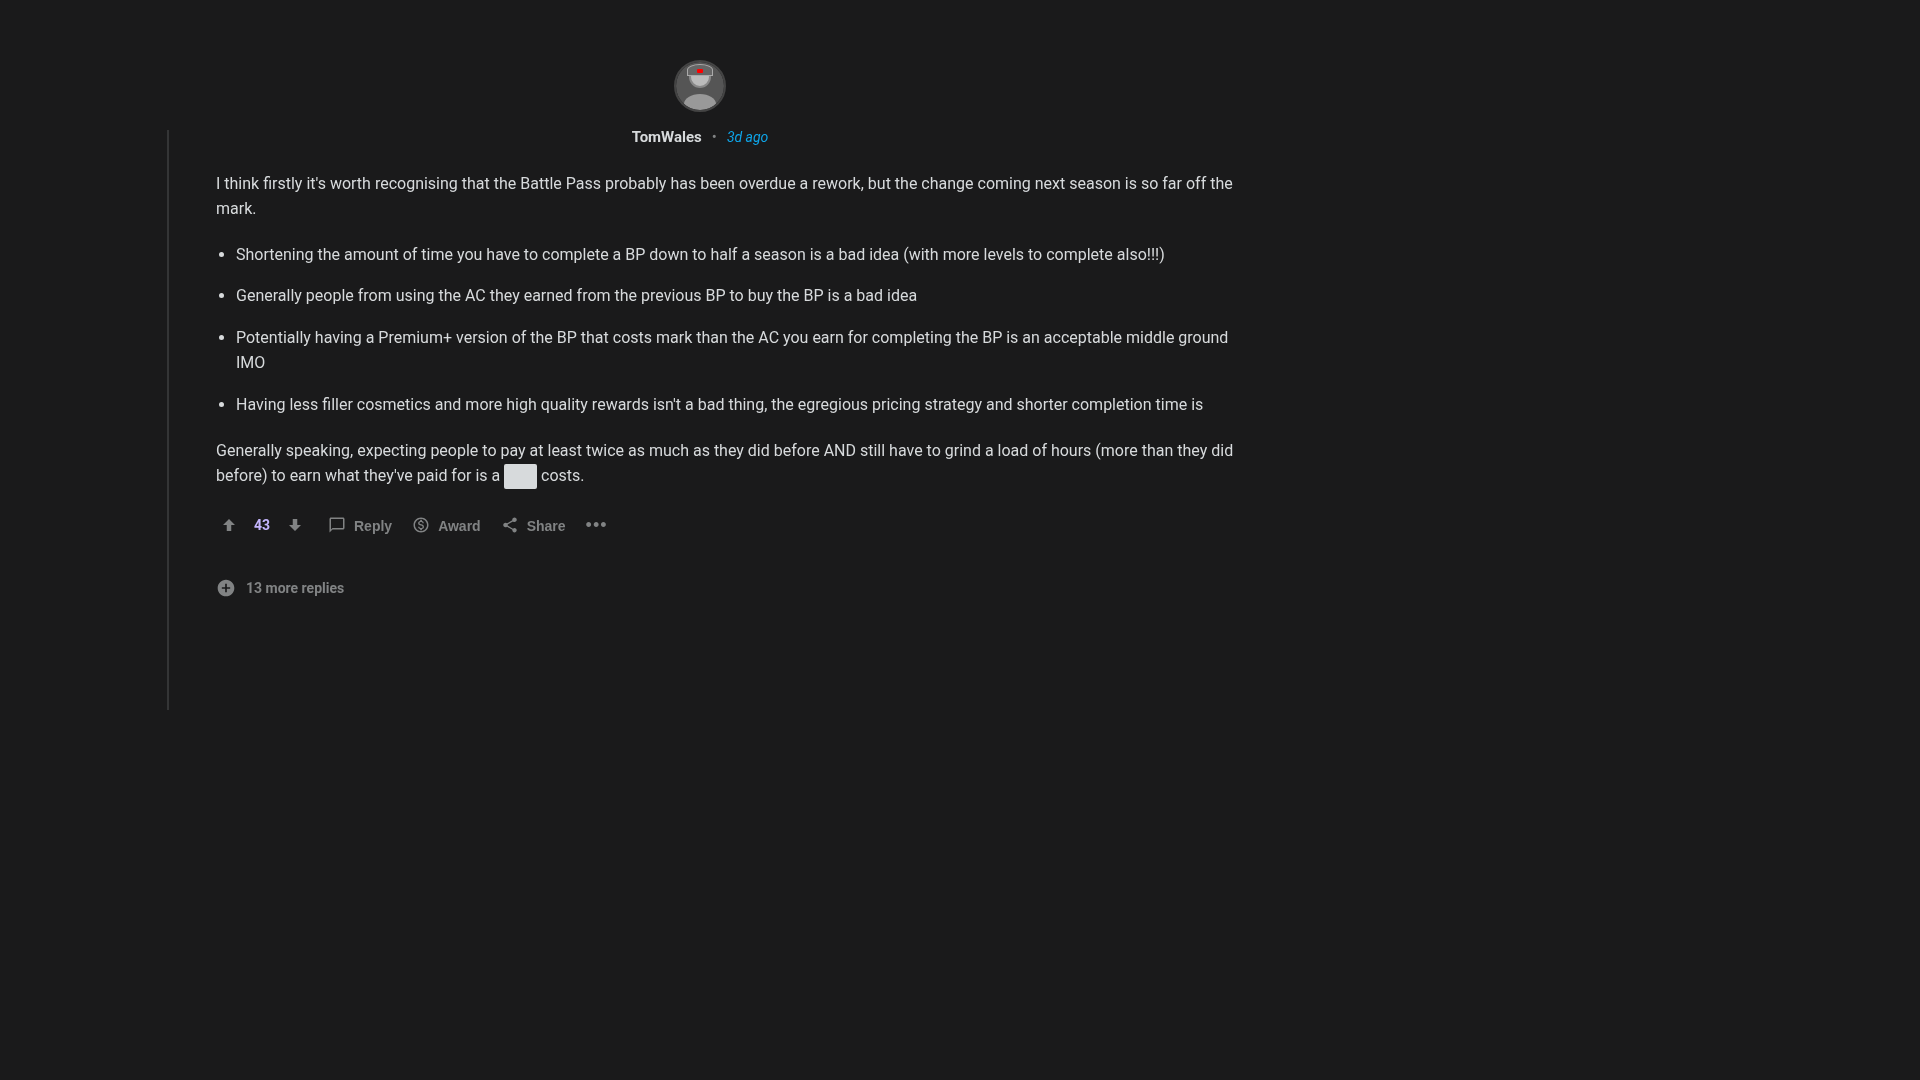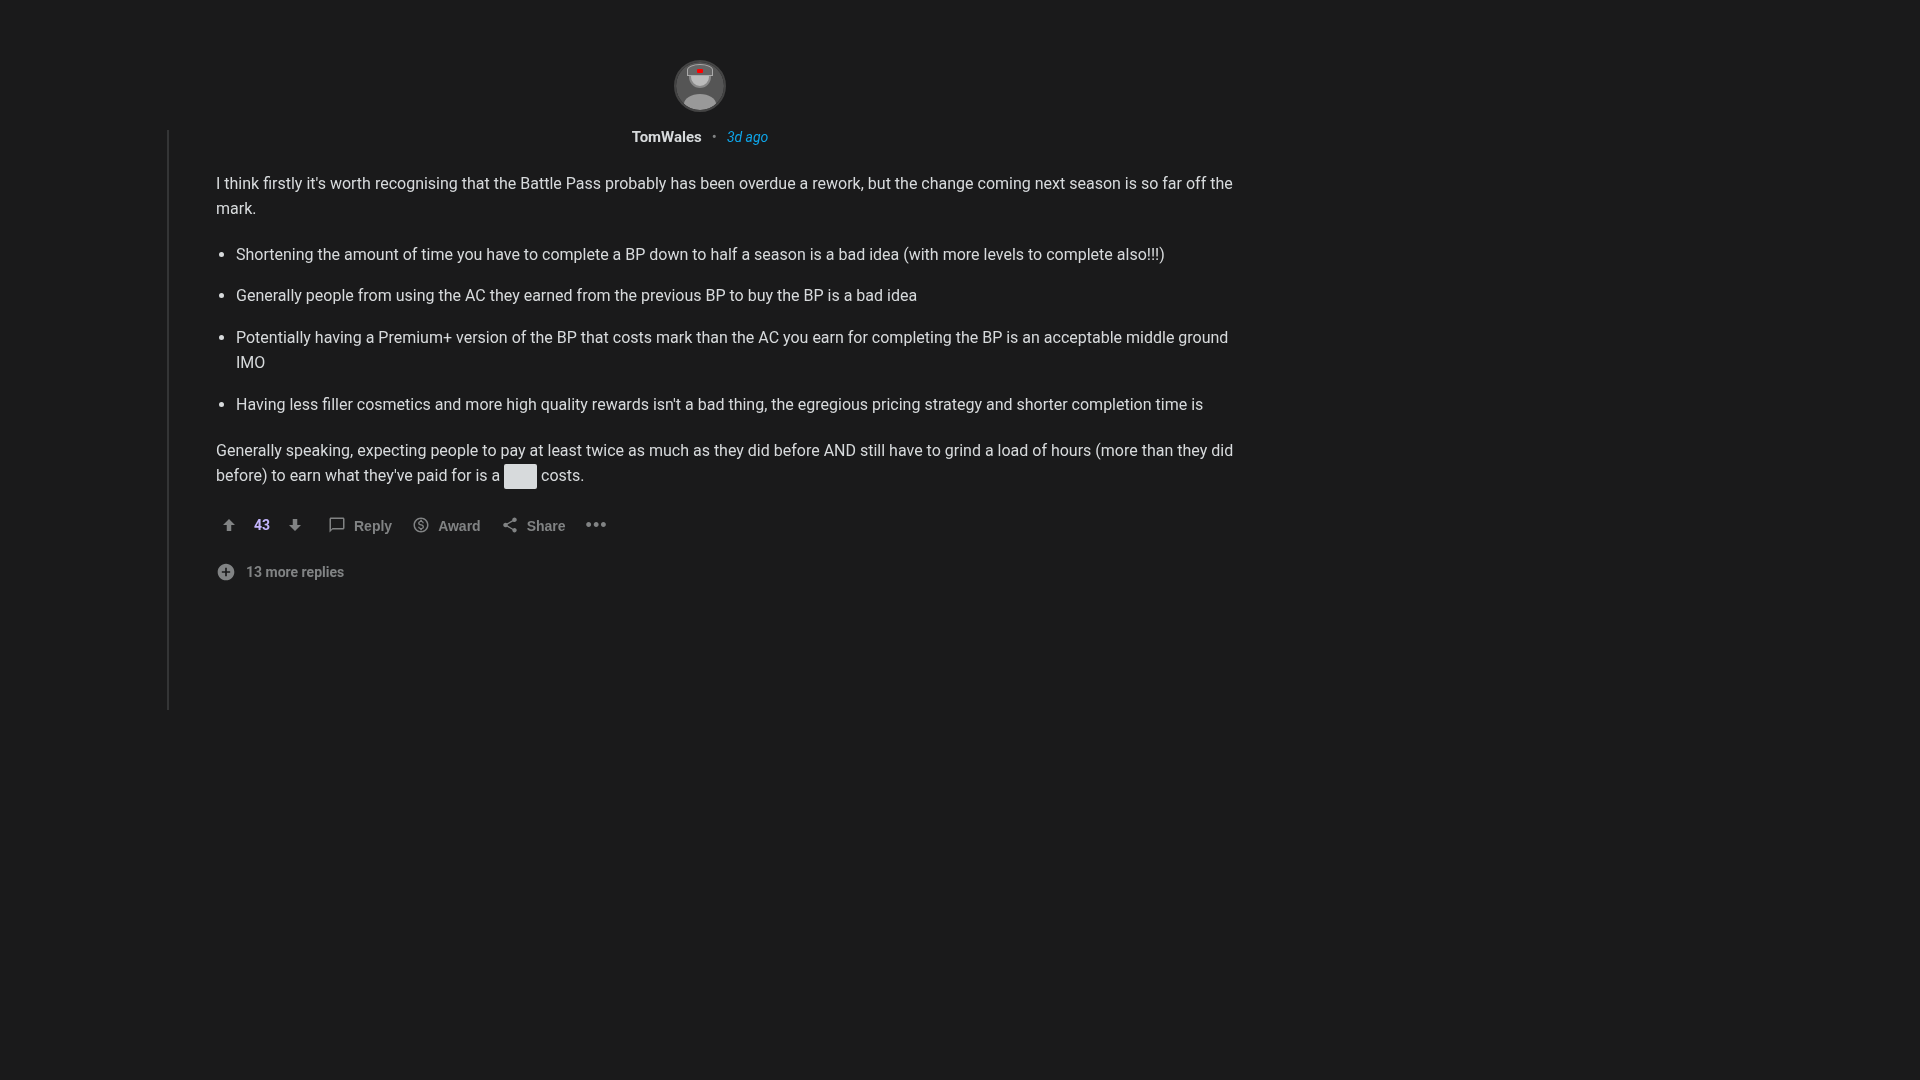--- a/index.html
+++ b/index.html
@@ -174,21 +174,21 @@
       font-size: 14px;
       font-weight: 700;
       min-width: 24px;
       text-align: center;
     }
 
     .more-replies {
       display: flex;
       align-items: flex-start;
       gap: 10px;
-      margin-top: 20px;
+      margin-top: 36px;
       color: #818384;
       cursor: pointer;
       font-size: 14px;
       font-weight: 700;
     }
 
     .icon-svg {
       display: inline-flex;
       align-items: center;
       justify-content: center;

